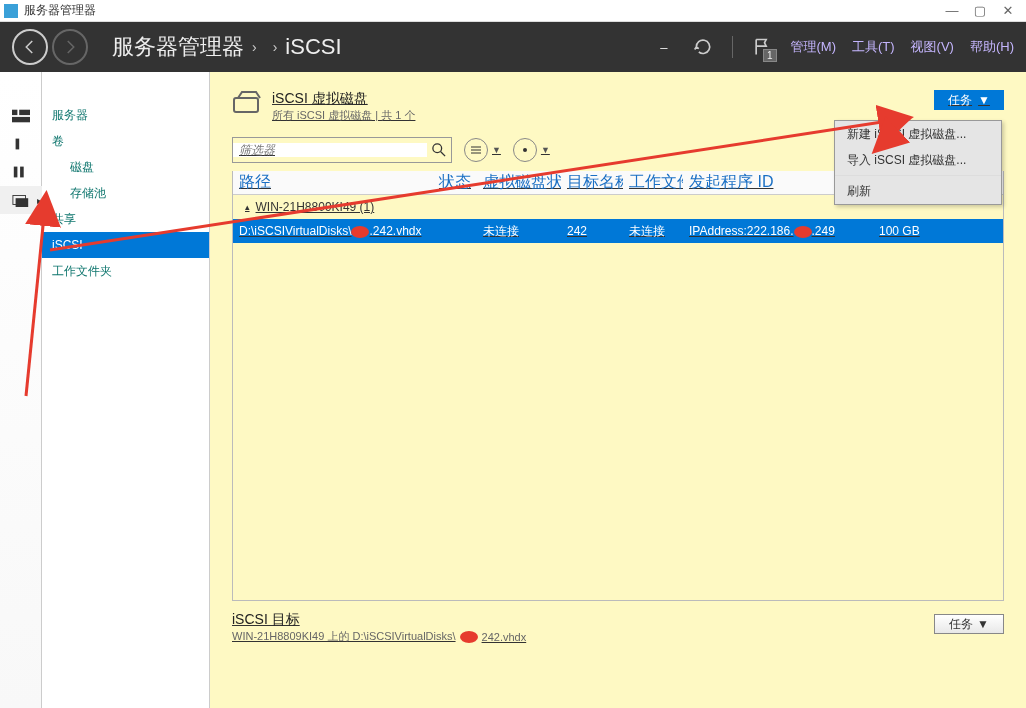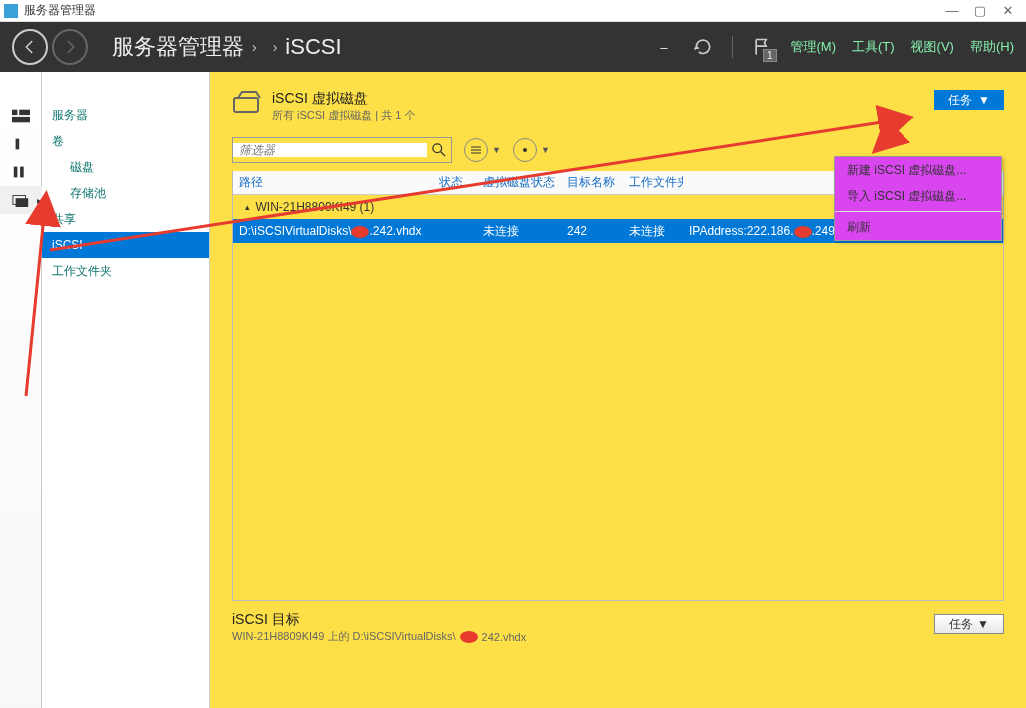--- a/index.html
+++ b/index.html
@@ -17,61 +17,61 @@
 .navarrow.fwd { border-color:#666; }
 .navarrow svg { width:18px; height:18px; }
 .breadcrumb { flex:1; font-size:22px; color:#eee; font-weight:300; display:flex; align-items:center; padding-left:20px; }
 .breadcrumb .sep { font-size:14px; padding:0 8px; color:#ccc; }
 .header-right { display:flex; align-items:center; gap:16px; font-size:13px; }
 .hdr-icon { width:26px; height:26px; display:flex; align-items:center; justify-content:center; border:1px solid transparent; }
 .hdr-icon svg { stroke:#ccc; fill:none; }
 .hdr-sep { width:1px; height:22px; background:#666; }
 .flag { position:relative; }
 .flag .badge { position:absolute; bottom:-3px; right:-3px; background:#666; color:#eee; font-size:10px; padding:0 3px; border:1px solid #888; }
-.menu-txt { color:#86efac; font-size:13px; }
+.menu-txt { color:#c4b5fd; font-size:13px; }
 
 
 .main { display:flex; height:636px; }
 .iconcol { width:42px; background:linear-gradient(#fff,#f8f8f8); border-right:1px solid #ccc; padding-top:30px; }
 .iconcol .ic { width:42px; height:28px; display:flex; align-items:center; justify-content:center; }
 .iconcol .ic svg { width:18px; height:14px; fill:#333; }
 .iconcol .ic.selected { background:#f0f0f0; position:relative; }
 .iconcol .ic .chev { position:absolute; right:0; font-size:10px; color:#333; }
 
 .navcol { width:168px; background:#fff; border-right:1px solid #ccc; padding-top:30px; }
 .navcol .navitem { height:26px; display:flex; align-items:center; padding-left:10px; font-size:12px; color:#0f766e; }
 .navcol .navsub  { padding-left:28px; }
 .navcol .navitem.sel { background:#0078d7; color:#fff; }
 
-.content { flex:1; padding:18px 22px 16px 22px; overflow:hidden; background:#fde047; }
+.content { flex:1; padding:18px 22px 16px 22px; overflow:hidden; background:#fef9c3;text-decoration:underline; }
 
 
 .sechdr { display:flex; align-items:flex-start; }
 .sechdr .diskicon { width:32px; height:26px; margin-right:8px; }
 .sechdr .titlewrap { flex:1; }
 .sechdr .t1 { font-size:14px; font-weight:400; color:#222; }
 .sechdr .t2 { font-size:11px; color:#666; }
 .tasksbtn { width:70px; height:20px; background:#0078d7; color:#fff; font-size:12px; display:flex; align-items:center; justify-content:center; gap:6px; position:relative; }
 
 
-.ctxmenu { position:absolute; right:24px; top:120px; width:168px; background:#d946ef; border:1px solid #999; box-shadow:2px 2px 4px rgba(0,0,0,.2); z-index:50;margin-top:36px; }
+.ctxmenu { position:absolute; right:24px; top:120px; width:168px; background:#e5e5e5; border:1px solid #999; box-shadow:2px 2px 4px rgba(0,0,0,.2); z-index:50; }
 .ctxmenu .mi { height:26px; display:flex; align-items:center; padding:0 12px; font-size:12px; }
 .ctxmenu .msep { height:1px; background:#ddd; margin:2px 0; }
 
 
 .filterbar { display:flex; align-items:center; gap:12px; margin:14px 0 8px; }
 .filterbox { width:220px; height:26px; border:1px solid #999; display:flex; align-items:center; }
 .filterbox input { flex:1; border:none; outline:none; padding:0 6px; font-size:12px; color:#999; font-style:italic; }
 .filterbox .srch { width:24px; display:flex; align-items:center; justify-content:center; }
 .roundbtn { width:24px; height:24px; border:1px solid #888; border-radius:50%; display:flex; align-items:center; justify-content:center; font-size:12px; }
 .ddarrow { font-size:9px; color:#555; margin-left:4px; }
 
 
 .tablewrap { border:1px solid #bbb; border-top:none; height:430px; display:flex; flex-direction:column; }
-.thead { display:flex; border-bottom:1px solid #ccc; background:#fafafa; height:24px; align-items:center; font-size:12px; color:#1a6fc4; }
+.thead { display:flex; border-bottom:1px solid #ccc; background:#fafafa; height:24px; align-items:center; font-size:16px; color:#1a6fc4; }
 .thead > div, .trow > div { padding:0 6px; overflow:hidden; white-space:nowrap; }
 .c-path{width:200px}.c-stat{width:44px}.c-vd{width:84px}.c-tn{width:62px}.c-ts{width:60px}.c-iq{width:190px}.c-sz{width:70px}
 .grouprow { display:flex; align-items:center; height:24px; font-size:12px; padding-left:12px; gap:6px; }
 .grouprow .tri { font-size:9px; }
 .trow { display:flex; height:24px; align-items:center; font-size:12px; background:#0078d7; color:#fff; position:relative; }
 .redblob { display:inline-block; width:18px; height:12px; background:#e63b2e; border-radius:50%; vertical-align:middle; }
 .tfooter { margin-top:auto; padding:6px 8px; font-size:11px; color:#666; border-top:1px solid #eee; }
 
 
 .lowersec { margin-top:10px; }
@@ -220,20 +220,21 @@
       </div>
     </div>
 
     <div class="tablewrap">
       <div class="thead">
         <div class="c-path">路径</div>
         <div class="c-stat">状态</div>
         <div class="c-vd">虚拟磁盘状态</div>
         <div class="c-tn">目标名称</div>
         <div class="c-ts">工作文件夹</div>
+        <div class="c-iq">发起程序 ID</div>
       </div>
       <div class="grouprow">
         <span class="tri">▴</span>
         <span>WIN-21H8809KI49 (1)</span>
       </div>
       <div class="trow">
         <div class="c-path"><span>D:\iSCSIVirtualDisks\</span><span class="redblob"></span><span>.242.vhdx</span></div>
         <div class="c-stat"></div>
         <div class="c-vd">未连接</div>
         <div class="c-tn">242</div>

